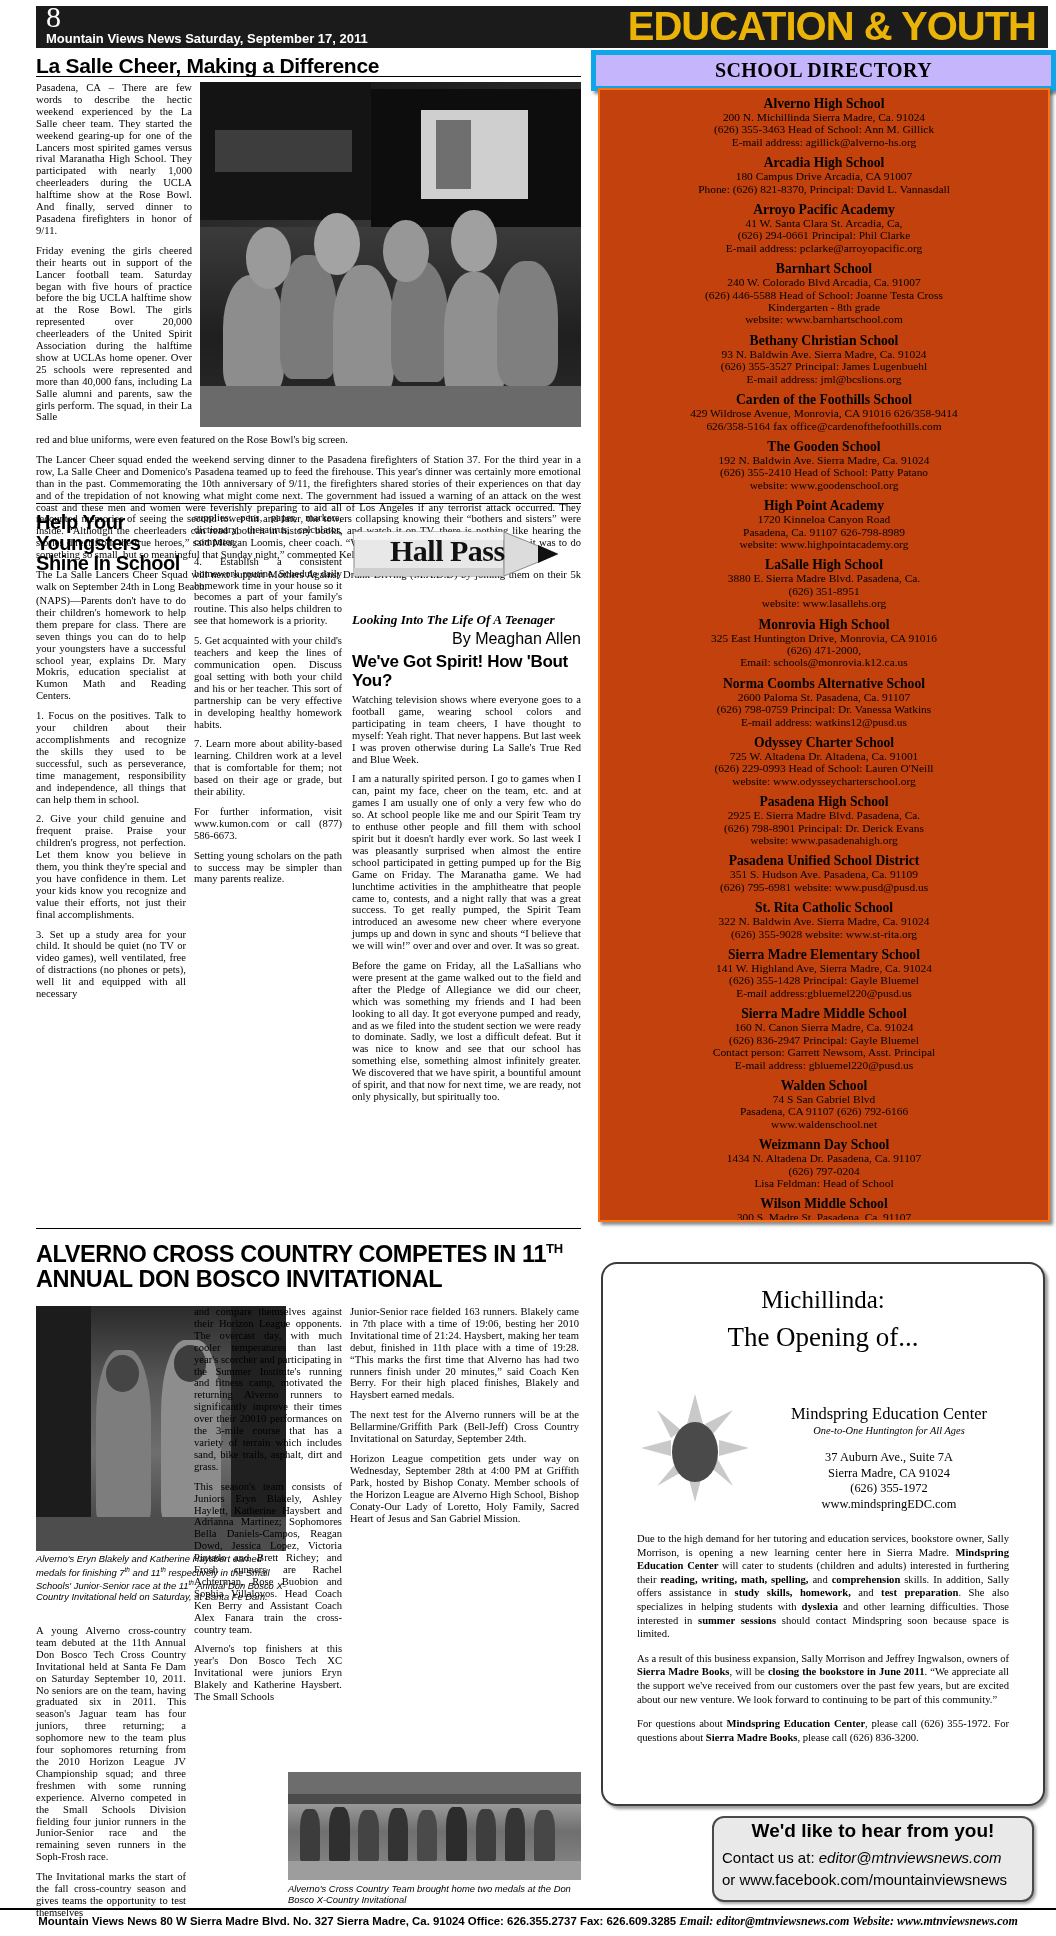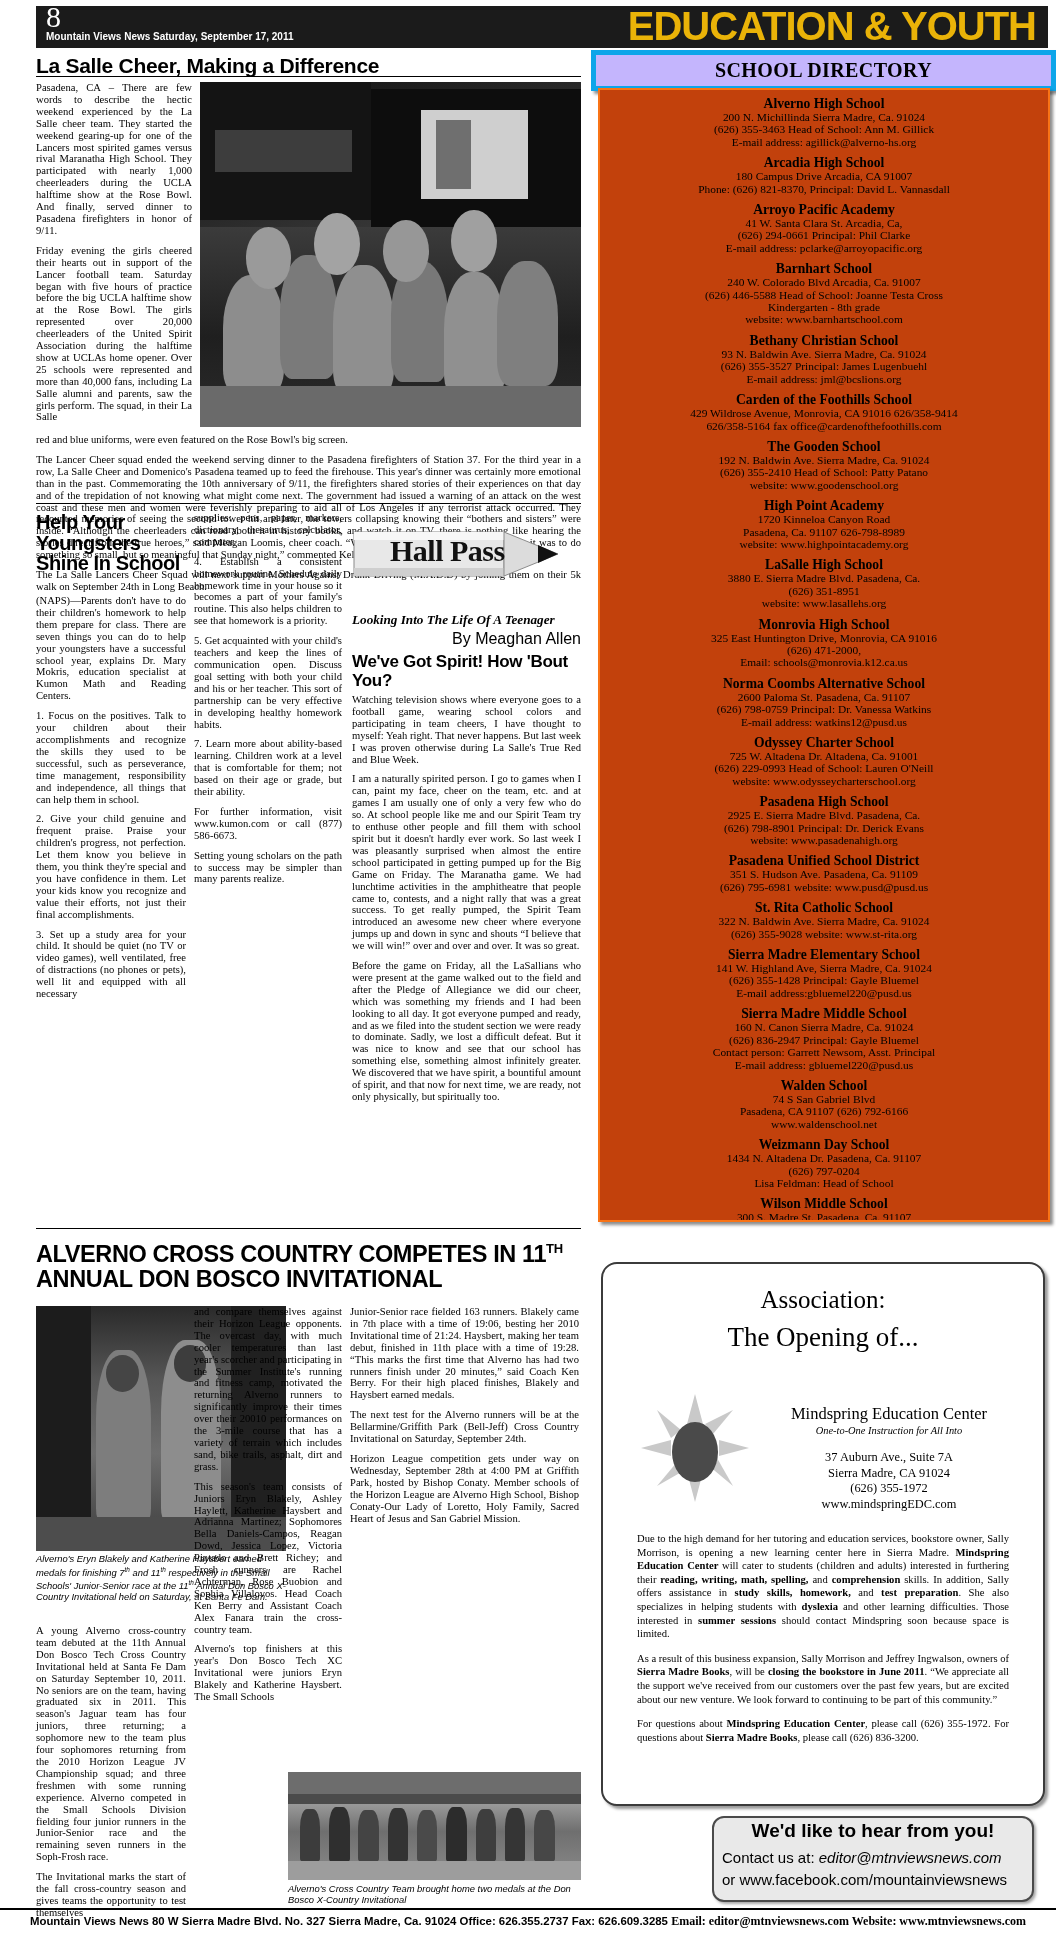--- a/index.html
+++ b/index.html
@@ -15,21 +15,21 @@
     position:absolute;left:36px;top:6px;width:1012px;height:42px;
     background:#1b1b1b;color:#fff;
   }
   .mh-num{
     position:absolute;left:10px;top:-4px;
     font-family:"Liberation Serif",serif;font-size:30px;font-weight:400;color:#fff;
     line-height:1;
   }
   .mh-sub{
     position:absolute;left:10px;top:25px;
-    font-family:"Liberation Sans",sans-serif;font-size:10px;font-weight:bold;color:#fff;
+    font-family:"Liberation Sans",sans-serif;font-size:13px;font-weight:bold;color:#fff;
     letter-spacing:0px;
   }
   .mh-title{
     position:absolute;right:12px;top:-2px;
     font-family:"Liberation Sans",sans-serif;font-weight:bold;font-size:40px;
     color:#eab308;letter-spacing:-1px;line-height:44px;
   }
 
   
   .hl-lasalle{
@@ -192,21 +192,21 @@
     position:absolute;left:8px;top:52px;width:306px;
     font-family:"Liberation Sans",sans-serif;font-size:15px;line-height:19px;
   }
 
   
   .footer-rule{position:absolute;left:0;top:1908px;width:1056px;height:2px;background:#000;}
   .footer{
     position:absolute;left:0;top:1914px;width:1056px;text-align:center;
     font-family:"Liberation Sans",sans-serif;font-size:11.4px;font-weight:bold;
   }
-  .footer .ital{font-family:"Liberation Serif",serif;font-weight:bold;font-size:12px;}
+  .footer .ital{font-family:"Liberation Serif",serif;font-style:italic;font-weight:bold;font-size:12px;}
 
   sup{font-size:0.68em;vertical-align:super;}
 </style>
 </head>
 <body>
 
 <div class="page">
 
   <div class="masthead">
     <div class="mh-num">8</div>
@@ -456,37 +456,37 @@
     <div style="position:absolute;left:44%;top:35%;width:7%;height:47%;background:#4a4a4a;border-radius:35% 35% 6% 6%;"></div>
     <div style="position:absolute;left:54%;top:32%;width:7%;height:50%;background:#2c2c2c;border-radius:35% 35% 6% 6%;"></div>
     <div style="position:absolute;left:64%;top:34%;width:7%;height:48%;background:#3e3e3e;border-radius:35% 35% 6% 6%;"></div>
     <div style="position:absolute;left:74%;top:33%;width:7%;height:49%;background:#353535;border-radius:35% 35% 6% 6%;"></div>
     <div style="position:absolute;left:84%;top:35%;width:7%;height:47%;background:#474747;border-radius:35% 35% 6% 6%;"></div>
     <div style="position:absolute;left:0;bottom:0;width:100%;height:18%;background:#9d9d9d;"></div>
   </div>
   <div class="alv-cap2">Alverno's Cross Country Team brought home two medals at the Don Bosco X-Country Invitational</div>
 
   <div class="ms-ad">
-    <div class="ms-ann">Association:</div>
+    <div class="ms-ann">Michillinda:</div>
     <div class="ms-open">The Opening of...</div>
     <svg class="ms-logo" viewBox="0 0 108 108">
       <g fill="#c9c9c9">
         <polygon points="54,0 62,30 46,30"></polygon>
         <polygon points="108,54 78,62 78,46"></polygon>
         <polygon points="0,54 30,46 30,62"></polygon>
         <polygon points="54,108 46,78 62,78"></polygon>
         <polygon points="92,16 72,40 64,30"></polygon>
         <polygon points="16,16 40,36 30,44"></polygon>
         <polygon points="92,92 68,72 76,64"></polygon>
         <polygon points="16,92 36,68 44,76"></polygon>
       </g>
       <ellipse cx="54" cy="58" rx="23" ry="30" fill="#4a4a4a"></ellipse>
     </svg>
     <div class="ms-name">Mindspring Education Center</div>
-    <div class="ms-tag">One-to-One Instruction for All Into</div>
+    <div class="ms-tag">One-to-One Huntington for All Ages</div>
     <div class="ms-addr" id="ms-addr">
         <div>37 Auburn Ave., Suite 7A</div>
         <div>Sierra Madre, CA 91024</div>
         <div>(626) 355-1972</div>
         <div>www.mindspringEDC.com</div>
       </div>
     <div class="ms-body" id="ms-body">
         <p>Due to the high demand for her tutoring and education services, bookstore owner, Sally Morrison, is opening a new learning center here in Sierra Madre. <b>Mindspring Education Center</b> will cater to students (children and adults) interested in furthering their <b>reading, writing, math, spelling,</b> and <b>comprehension</b> skills. In addition, Sally offers assistance in <b>study skills,</b> <b>homework,</b> and <b>test preparation</b>. She also specializes in helping students with <b>dyslexia</b> and other learning difficulties. Those interested in <b>summer sessions</b> should contact Mindspring soon because space is limited.</p>
         <p>As a result of this business expansion, Sally Morrison and Jeffrey Ingwalson, owners of <b>Sierra Madre Books</b>, will be <b>closing the bookstore in June 2011</b>. “We appreciate all the support we've received from our customers over the past few years, but are excited about our new venture. We look forward to continuing to be part of this community.”</p>
         <p>For questions about <b>Mindspring Education Center</b>, please call (626) 355-1972. For questions about <b>Sierra Madre Books</b>, please call (626) 836-3200.</p>

